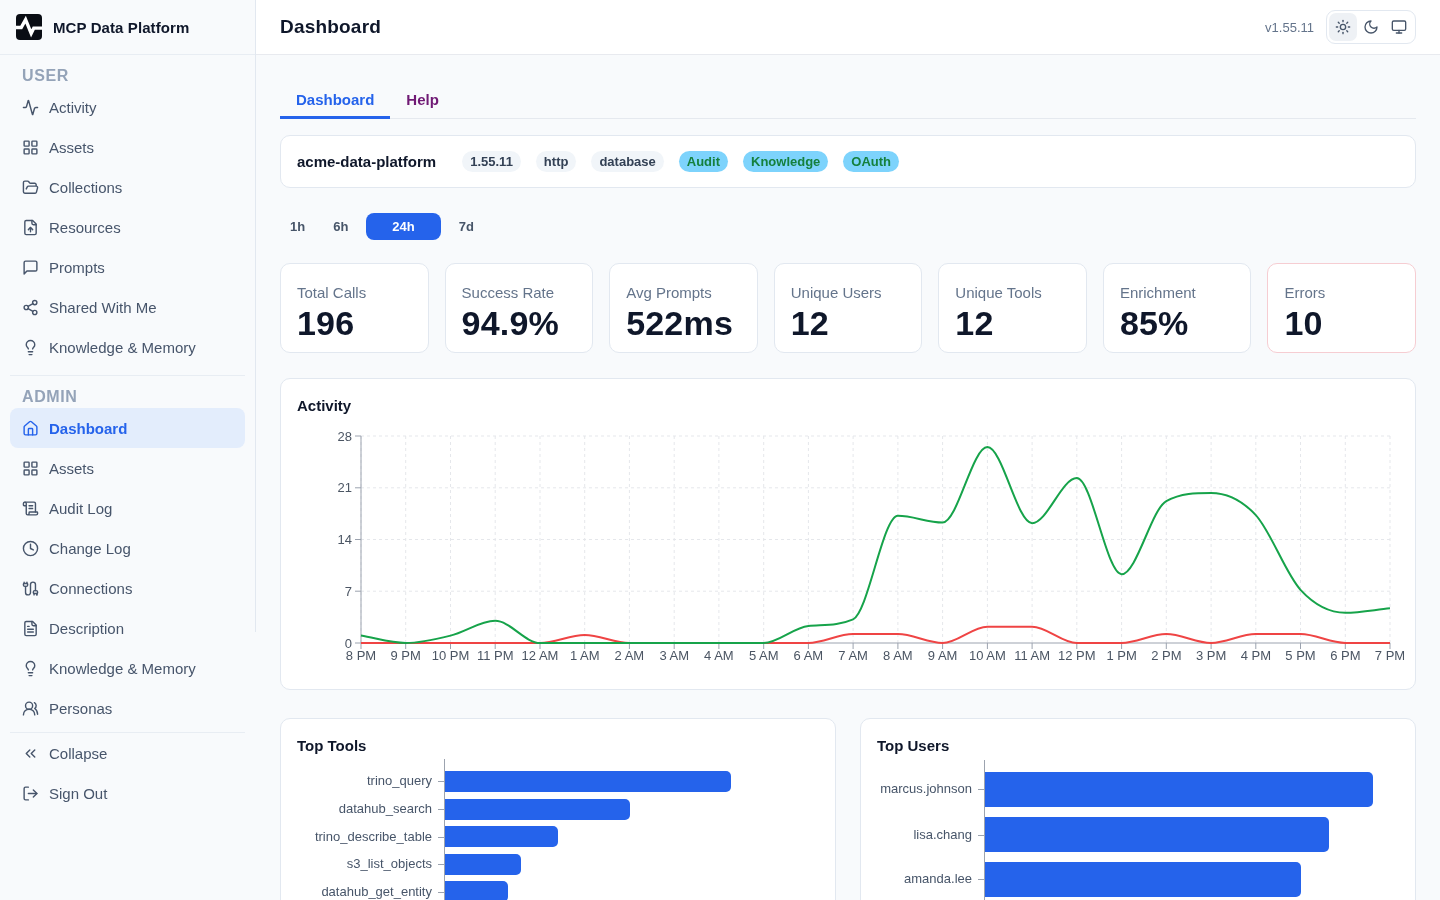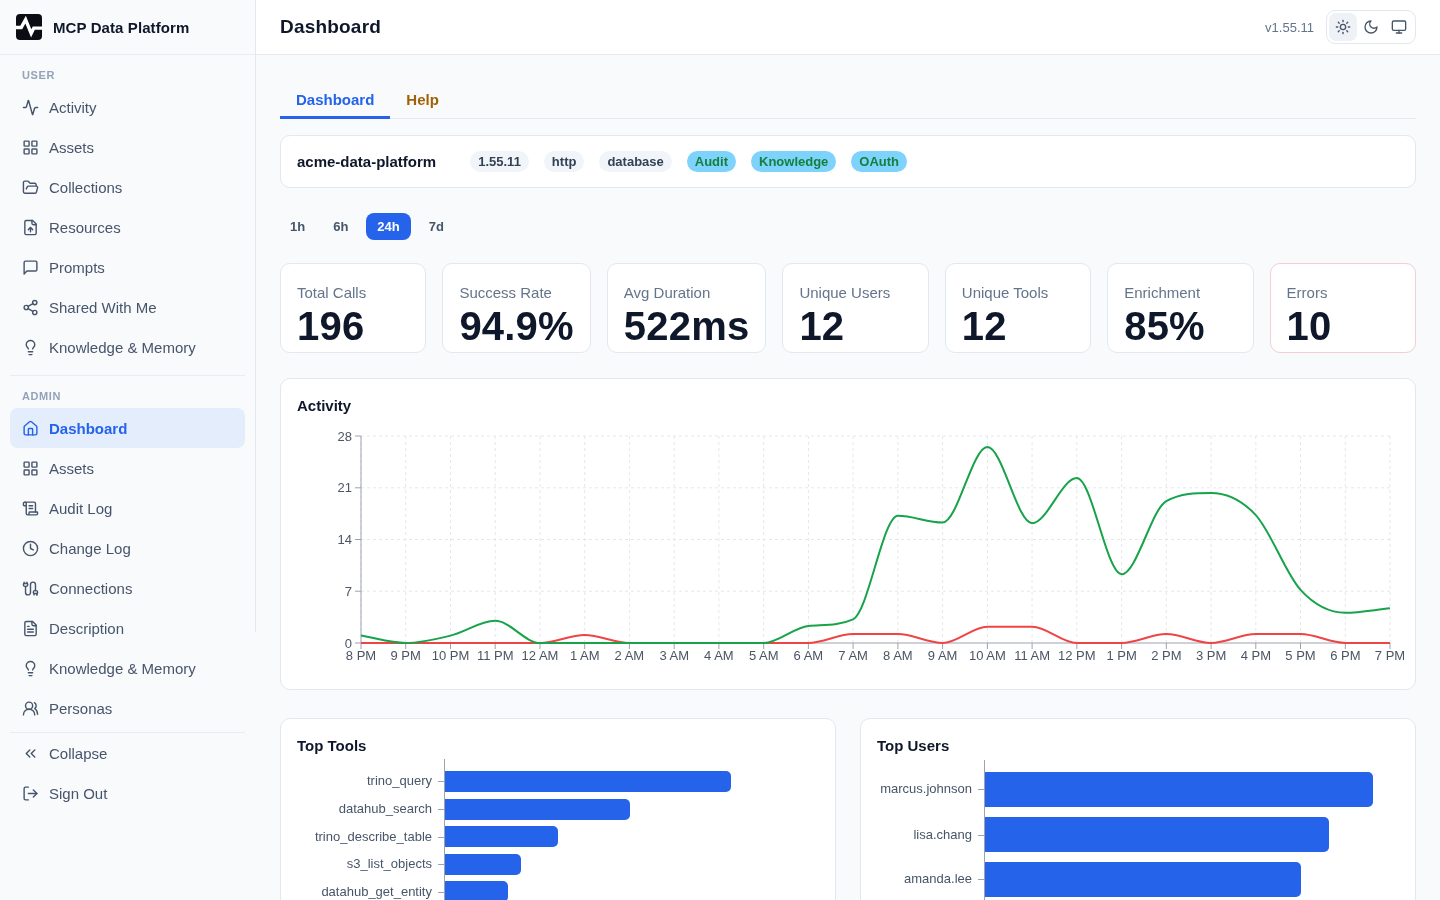--- a/index.html
+++ b/index.html
@@ -8,21 +8,21 @@
 svg.ic { display:block; }
 
 #sidebar { position:absolute; left:0; top:0; width:256px; height:632px;
   background:#f8fafc; border-right:1px solid #e2e8f0; }
 #logo-row { height:55px; display:flex; align-items:center; gap:11px; padding:0 16px;
   border-bottom:1px solid #e8edf3; }
 #logo-box { width:26px; height:26px; background:#0a0d14; border-radius:4px;
   display:flex; align-items:center; justify-content:center; }
 #logo-row .t { font-size:15px; font-weight:700; color:#0f172a; letter-spacing:.1px; }
 .nav { padding:0 10px; }
-.sect { font-size:11px; font-weight:700; letter-spacing:.6px; color:#94a3b8;
+.sect { font-size:16px; font-weight:700; letter-spacing:.6px; color:#94a3b8;
   padding:14px 12px 5px; line-height:13px; }
 .item { display:flex; align-items:center; gap:10px; height:40px; margin:0;
   padding:0 12px; border-radius:8px; font-size:15px; color:#47556b; }
 .item svg { flex:0 0 auto; }
 .item.active { background:#e3edfc; color:#2563eb; font-weight:600; }
 .sep { border-top:1px solid #e8edf3; margin:8px 0 0; }
 
 #header { position:absolute; left:256px; top:0; width:1184px; height:55px; background:#fff;
   border-bottom:1px solid #e8eaef; display:flex; align-items:center; padding:0 24px; }
 #header h1 { font-size:19px; font-weight:700; letter-spacing:.2px; }
@@ -30,36 +30,36 @@
 #ver { font-size:13px; color:#64748b; }
 #themes { display:flex; align-items:center; border:1px solid #e2e8f0; border-radius:9px;
   background:#fff; padding:2px; }
 .thbtn { width:28px; height:28px; display:flex; align-items:center; justify-content:center;
   border-radius:7px; color:#475569; }
 .thbtn.on { background:#eef1f5; }
 
 #main { position:absolute; left:256px; top:55px; width:1184px; height:845px;
   background:#f8fafc; padding:0 24px; overflow:hidden; }
 #tabs { display:flex; margin-top:24px; border-bottom:1px solid #e5e9ef; }
-.tab { padding:12px 16px 8px; font-size:15px; font-weight:600; color:#a16207;
+.tab { padding:12px 16px 8px; font-size:15px; font-weight:600; color:#701a75;
   border-bottom:3px solid transparent; margin-bottom:-1px; }
 .tab.on { color:#2563eb; border-bottom-color:#2563eb; }
 .card { background:#fff; border:1px solid #e2e8f0; border-radius:10px; }
 #server { margin-top:16px; height:53px; display:flex; align-items:center; gap:15px; padding:0 16px; }
-#server .name { font-size:15px; font-weight:700; margin-right:19px; }
+#server .name { font-size:15px; font-weight:700; margin-right:11px; }
 .pill { font-size:13px; font-weight:600; padding:3px 8px; border-radius:999px;
   background:#f1f5f9; color:#334155; }
 .pill.green { background:#7dd3fc; color:#15803d; }
 #ranges { margin-top:25px; display:flex; gap:8px; align-items:center; }
 .rbtn { font-size:13px; font-weight:600; color:#475569; padding:6px 10px; border-radius:8px; }
-.rbtn.on { background:#2563eb; color:#fff; padding:6px 11px; }
+.rbtn.on { background:#2563eb; color:#fff; padding:6px 26px; }
 #stats { margin-top:23px; display:flex; gap:16px; }
 .stat { flex:1; height:90px; padding:20px 16px; }
 .stat .lb { font-size:15px; color:#64748b; }
-.stat .vl { font-size:40px; font-weight:700; margin-top:3px; letter-spacing:.2px; }
+.stat .vl { font-size:34px; font-weight:700; margin-top:3px; letter-spacing:.2px; }
 .stat.err { border-color:#f6cdd2; }
 #activity { margin-top:25px; height:312px; position:relative; }
 .ctitle { position:absolute; left:16px; top:18px; font-size:15px; font-weight:700; }
 #bottom { margin-top:28px; display:flex; gap:24px; }
 .bcard { flex:1; height:330px; position:relative; }
 .blabel { position:absolute; font-size:13px; color:#475569; text-align:right; }
 .bar { position:absolute; background:#2563eb; border-radius:0 5px 5px 0; }
 .baxis { position:absolute; width:1px; background:#9ca3af; }
 .btick { position:absolute; height:1px; width:6px; background:#9ca3af; }
 </style>
@@ -274,21 +274,21 @@
   <div id="stats">
     <div class="stat card">
         <div class="lb">Total Calls</div>
         <div class="vl">196</div>
       </div>
     <div class="stat card">
         <div class="lb">Success Rate</div>
         <div class="vl">94.9%</div>
       </div>
     <div class="stat card">
-        <div class="lb">Avg Duration</div>
+        <div class="lb">Avg Prompts</div>
         <div class="vl">522ms</div>
       </div>
     <div class="stat card">
         <div class="lb">Unique Users</div>
         <div class="vl">12</div>
       </div>
     <div class="stat card">
         <div class="lb">Unique Tools</div>
         <div class="vl">12</div>
       </div>

